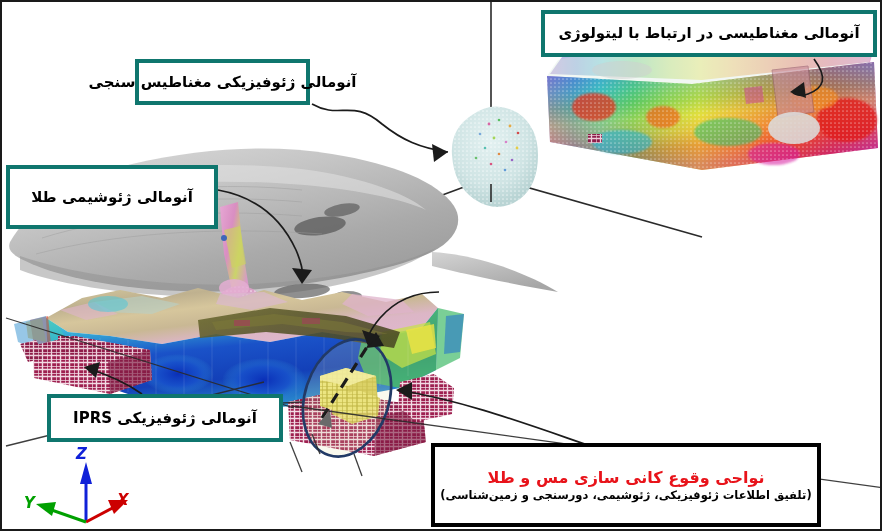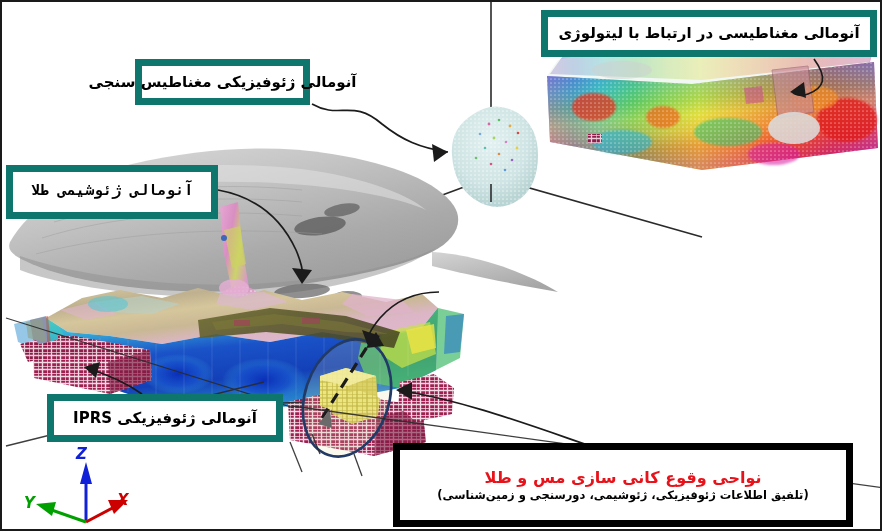--- a/index.html
+++ b/index.html
@@ -27,21 +27,21 @@
   }
 
   
   #scene{position:absolute;left:0;top:0;width:882px;height:531px;}
   #scene svg{position:absolute;left:0;top:0;}
 
   
   .callout{
     position:absolute;
     background:#ffffff;
-    border:7px solid #0f766e;
+    border:4px solid #0f766e;
     box-sizing:border-box;
     display:flex;
     flex-direction:column;
     align-items:center;
     justify-content:center;
     padding:2px 8px;
     z-index:40;
   }
   .callout .t1{
     font-size:15px;font-weight:bold;color:#000;white-space:nowrap;
@@ -49,24 +49,24 @@
   }
   .callout .t2{
     font-size:11.5px;font-weight:bold;color:#000;white-space:nowrap;
     line-height:1.3;
   }
   .callout.red .t1{color:#e8131a;font-size:16px;}
   .callout.red{border-color:#000;}
 
   #box-mag   {left:133px;top:57px;width:175px;height:46px;}
   #box-litho {left:539px;top:8px;width:336px;height:47px;}
-  #box-geochem{left:4px; top:163px;width:212px;height:54px;font-family:Liberation Mono, monospace;}
+  #box-geochem{left:4px; top:163px;width:212px;height:64px;}
   #box-fault {left:437px;top:262px;width:436px;height:82px;}
   #box-iprs  {left:45px; top:392px;width:236px;height:48px;}
-  #box-miner {left:391px;top:441px;width:460px;height:84px;}
+  #box-miner {left:429px;top:441px;width:390px;height:84px;}
 
   
   #triad{position:absolute;left:8px;top:443px;width:120px;height:82px;z-index:45;}
   .ax-label{position:absolute;font-style:italic;font-weight:bold;font-size:15px;}
   #ax-z{left:66px;top:0px;color:#1021d8;}
   #ax-x{left:107px;top:46px;color:#cc0000;}
   #ax-y{left:14px;top:49px;color:#00a000;}
 </style>
 </head>
 <body>

